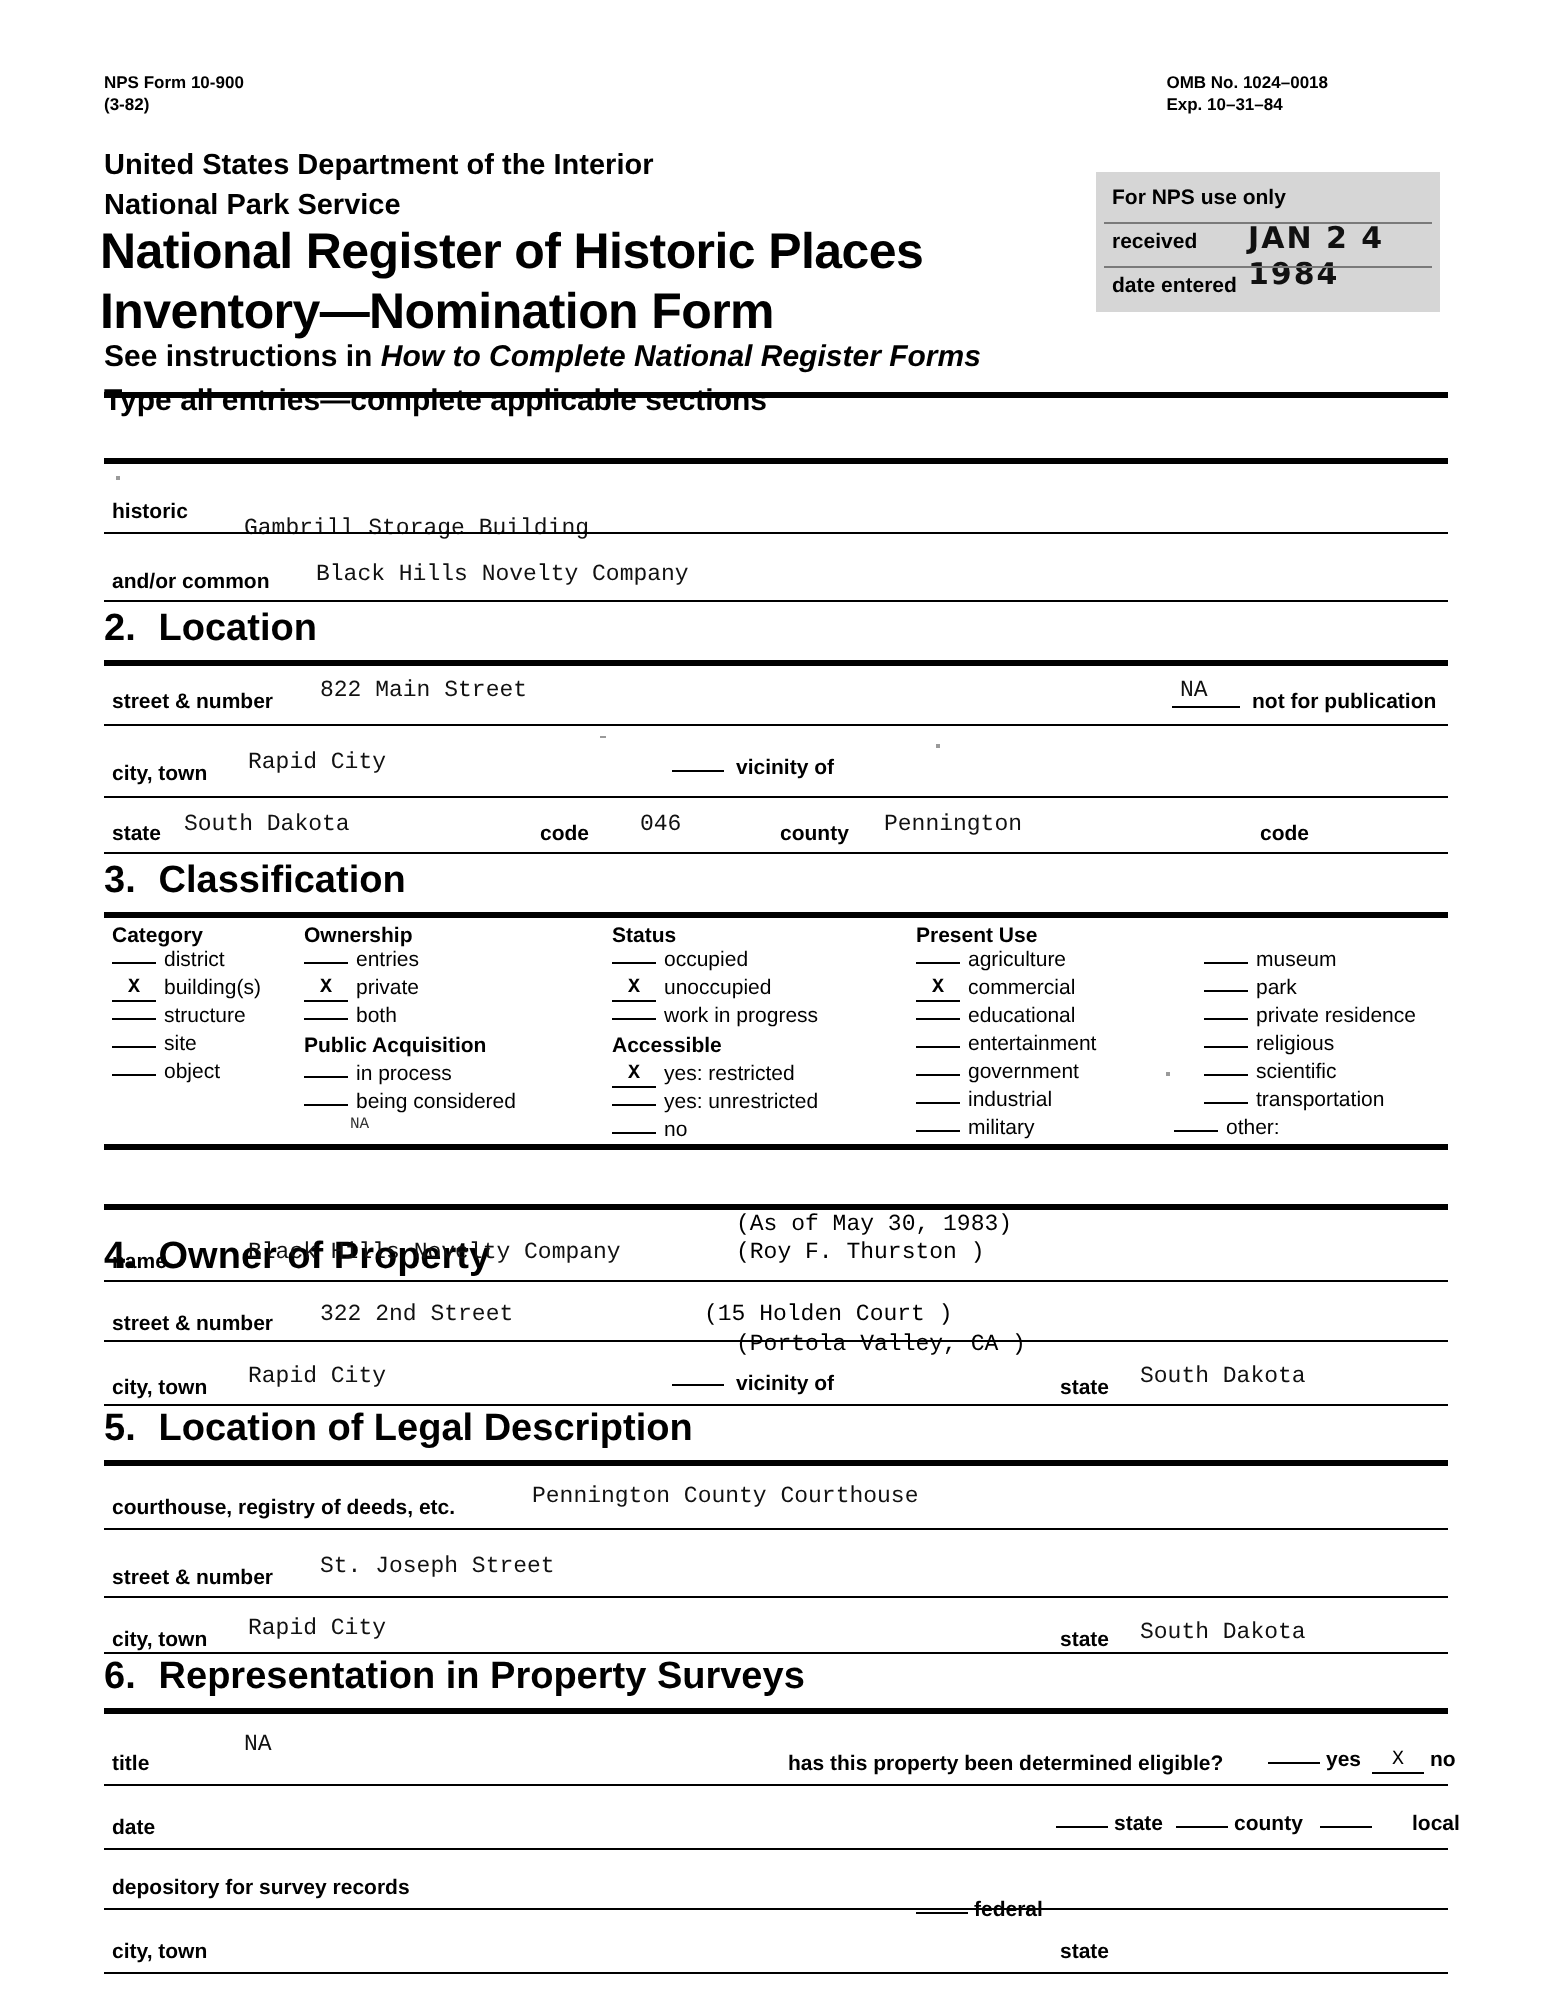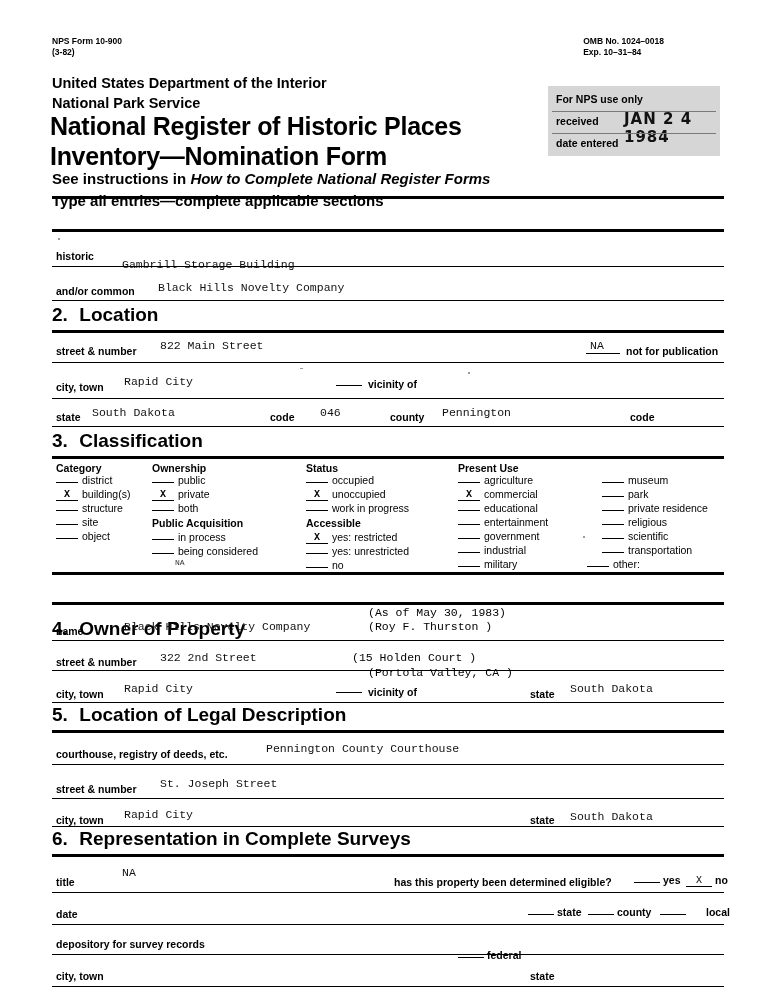--- a/index.html
+++ b/index.html
@@ -286,21 +286,21 @@
   <div class="colhead" style="left:152px; top:462px;">Ownership</div>
   <div class="colhead" style="left:306px; top:462px;">Status</div>
   <div class="colhead" style="left:458px; top:462px;">Present Use</div>
 
   <div class="citem" style="left:56px; top:474px;"><span class="u cb-x"></span><span>district</span></div>
   <div class="citem" style="left:56px; top:488px;"><span class="u cb-x">X</span><span>building(s)</span></div>
   <div class="citem" style="left:56px; top:502px;"><span class="u cb-x"></span><span>structure</span></div>
   <div class="citem" style="left:56px; top:516px;"><span class="u cb-x"></span><span>site</span></div>
   <div class="citem" style="left:56px; top:530px;"><span class="u cb-x"></span><span>object</span></div>
 
-  <div class="citem" style="left:152px; top:474px;"><span class="u cb-x"></span><span>public</span></div>
+  <div class="citem" style="left:152px; top:474px;"><span class="u cb-x"></span><span>entries</span></div>
   <div class="citem" style="left:152px; top:488px;"><span class="u cb-x">X</span><span>private</span></div>
   <div class="citem" style="left:152px; top:502px;"><span class="u cb-x"></span><span>both</span></div>
   <div class="colhead" style="left:152px; top:517px;">Public Acquisition</div>
   <div class="citem" style="left:152px; top:531px;"><span class="u cb-x"></span><span>in process</span></div>
   <div class="citem" style="left:152px; top:545px;"><span class="u cb-x"></span><span>being considered</span></div>
   <div class="smallnote" style="left:175px; top:558px;">NA</div>
 
   <div class="citem" style="left:306px; top:474px;"><span class="u cb-x"></span><span>occupied</span></div>
   <div class="citem" style="left:306px; top:488px;"><span class="u cb-x">X</span><span>unoccupied</span></div>
   <div class="citem" style="left:306px; top:502px;"><span class="u cb-x"></span><span>work in progress</span></div>
@@ -367,21 +367,21 @@
   <div class="rule-thin" style="top:798px;"></div>
 
   <div class="lbl" style="left:56px; top:814px;">city, town</div>
   <div class="val" style="left:124px; top:808px;">Rapid City</div>
   <div class="lbl" style="left:530px; top:814px;">state</div>
   <div class="val" style="left:570px; top:810px;">South Dakota</div>
   <div class="rule-thin" style="top:826px;"></div>
 
   <div class="sec" style="top:828px;">
     <span class="num">6.</span>
-    <span>Representation in Complete Surveys</span>
+    <span>Representation in Property Surveys</span>
   </div>
   <div class="rule-thick" style="top:854px;"></div>
 
   <div class="lbl" style="left:56px; top:876px;">title</div>
   <div class="val" style="left:122px; top:866px;">NA</div>
   <div class="lbl" style="left:394px; top:876px;">has this property been determined eligible?</div>
   <div class="citem" style="left:634px; top:874px;"><span class="inline-u"></span><span class="lblx" style="font-weight:bold;">yes</span></div>
   <div class="citem" style="left:686px; top:874px;"><span class="inline-u">X</span><span style="font-weight:bold;">no</span></div>
   <div class="rule-thin" style="top:892px;"></div>
 

